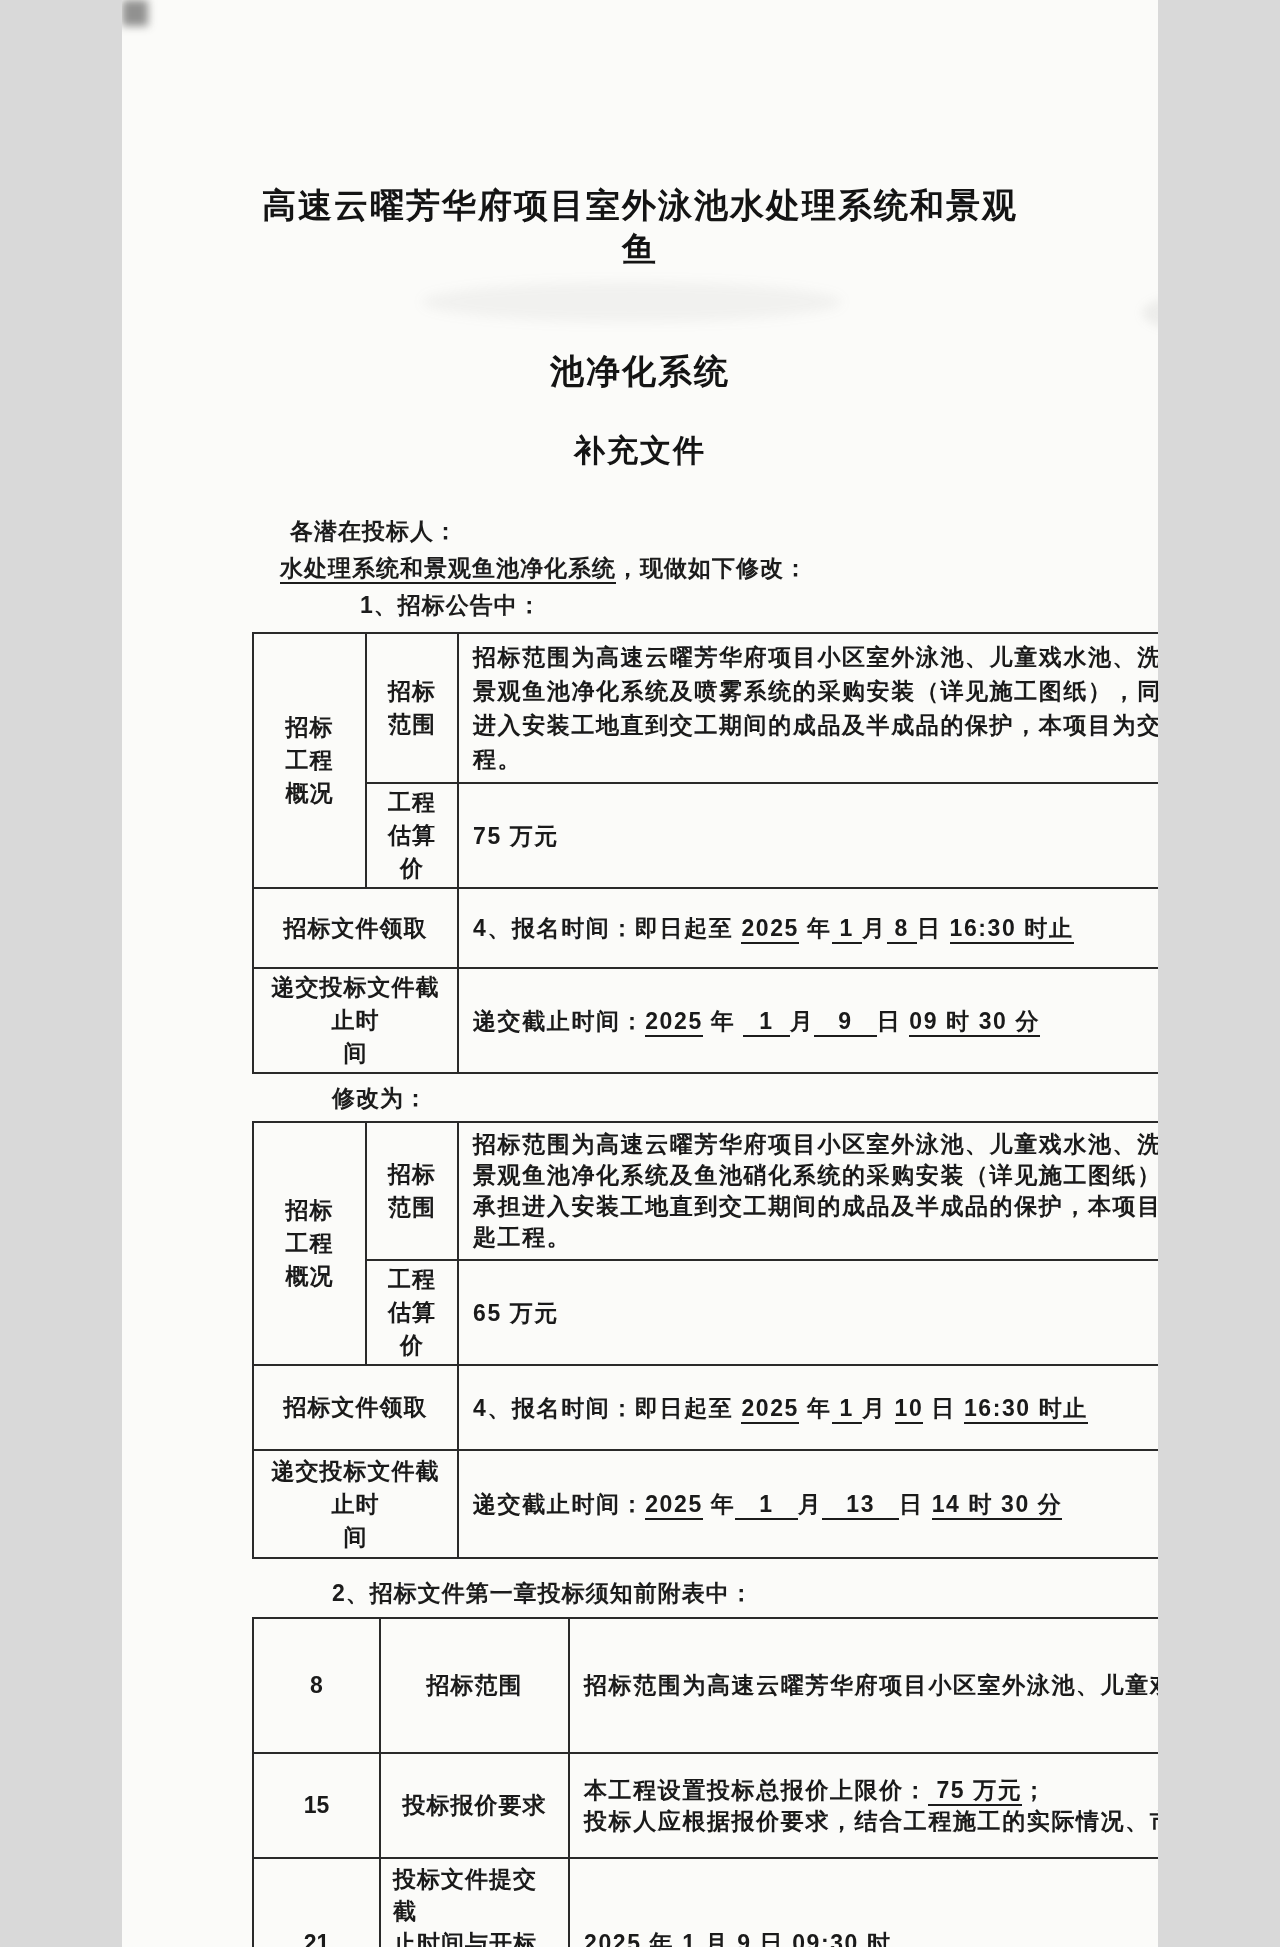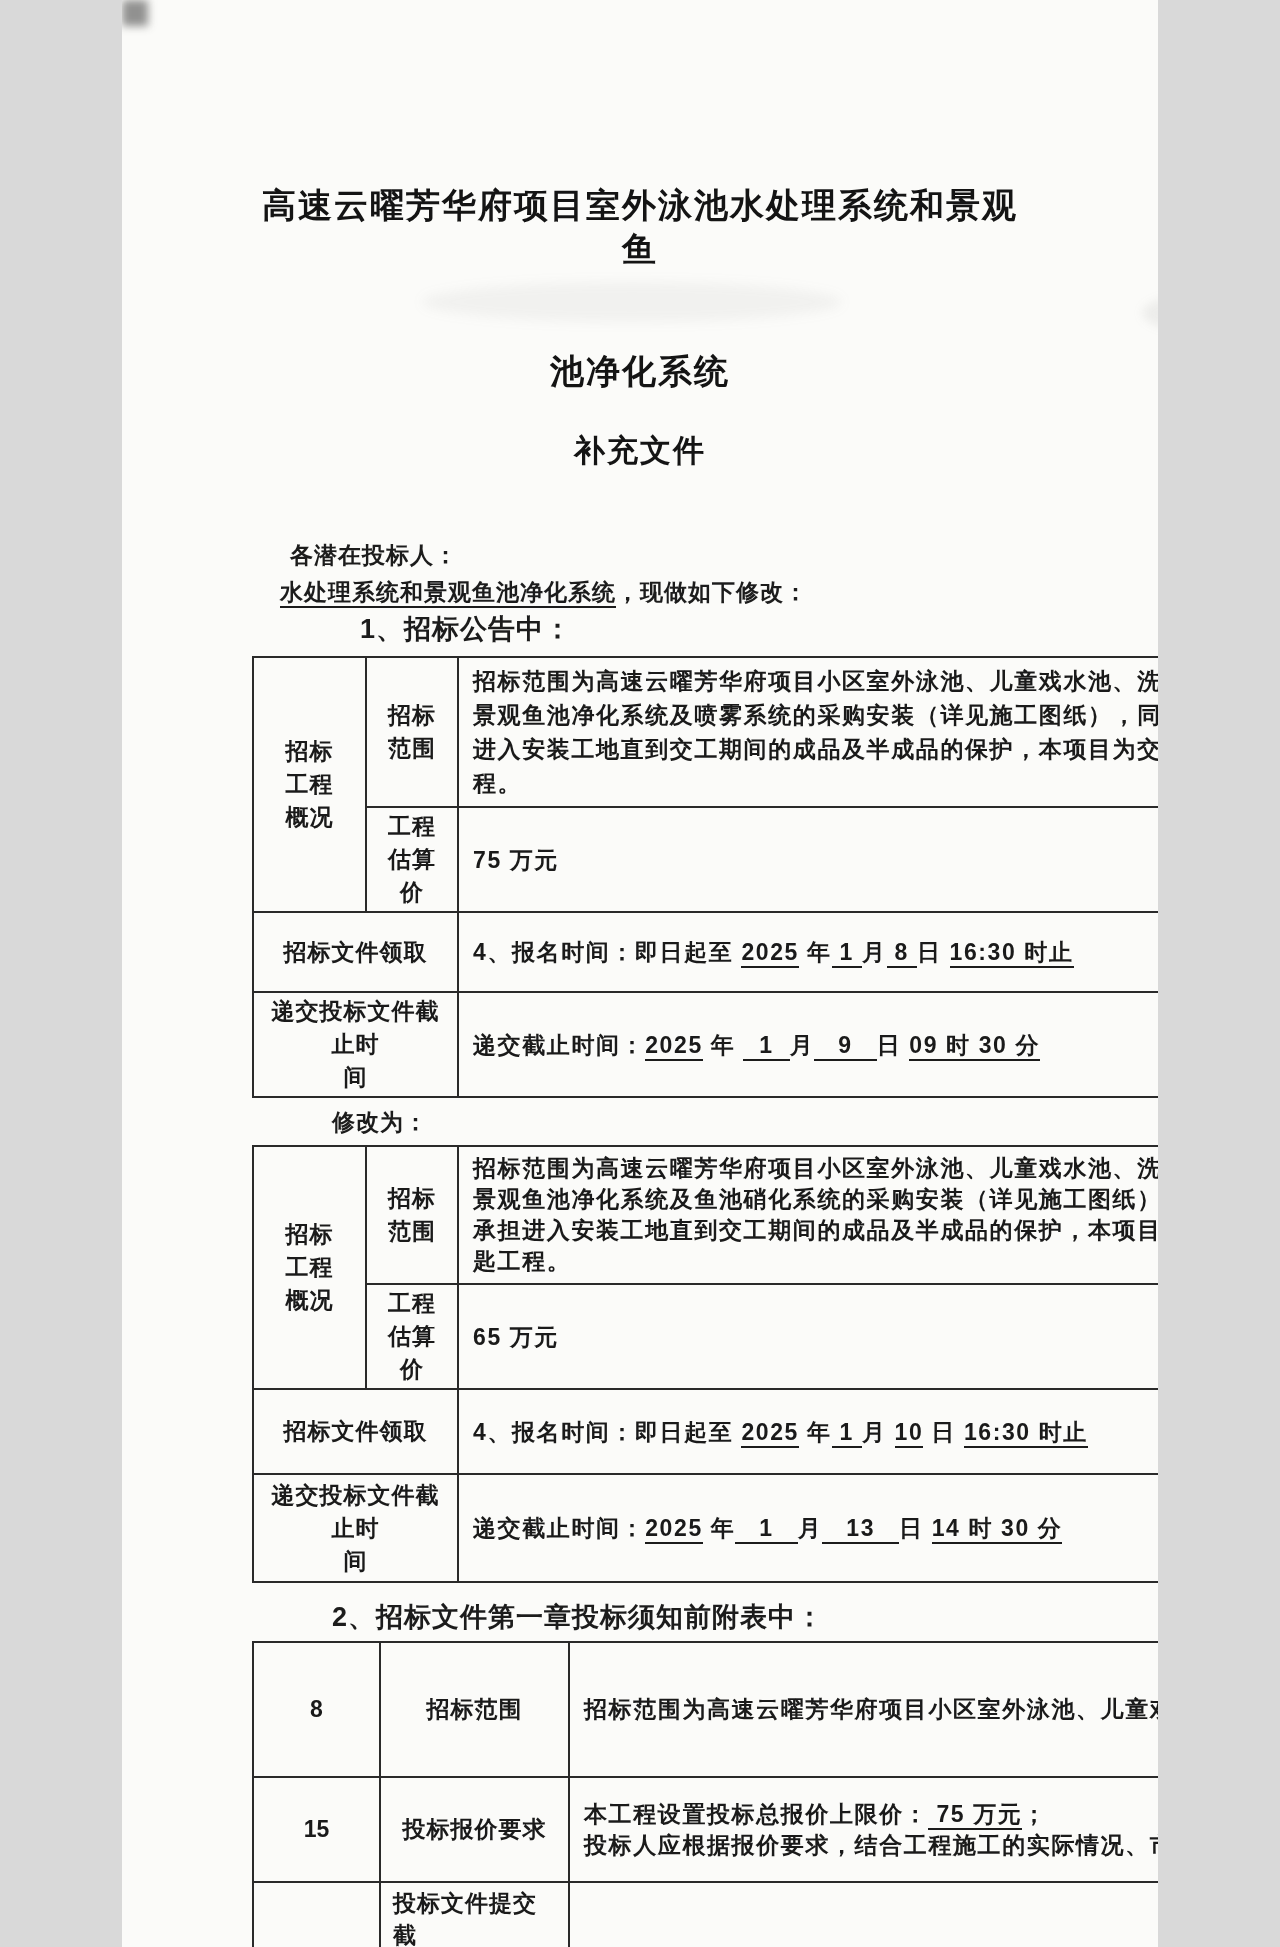--- a/index.html
+++ b/index.html
@@ -22,26 +22,26 @@
   .title{
     text-align:center;font-weight:700;font-size:34px;line-height:44px;
     letter-spacing:2px;color:#141414;
   }
   .title-l1{padding-top:183px;}
   .title-l2{margin-top:78px;}
   .subtitle{
     text-align:center;font-weight:700;font-size:31px;line-height:40px;
     margin-top:38px;letter-spacing:2px;color:#141414;
   }
-  .intro{margin-top:66px;padding-left:28px;font-size:23px;font-weight:700;letter-spacing:1px;}
+  .intro{margin-top:42px;padding-left:28px;font-size:23px;font-weight:700;letter-spacing:1px;}
   .intro .row{line-height:37px;}
   .salutation{padding-left:10px;}
   .indent2{padding-left:92px;}
   .sec-heading{
-    padding-left:80px;font-size:27px;font-weight:700;line-height:37px;letter-spacing:1px;
+    padding-left:80px;font-size:23px;font-weight:700;line-height:37px;letter-spacing:1px;
   }
   .sec-heading.h2x{margin-top:18px;line-height:32px;}
   .modify{font-size:23px;font-weight:700;letter-spacing:1px;}
   .modify.m1{padding-left:80px;margin:9px 0 7px;line-height:30px;}
 
   table.grid{
     border-collapse:collapse;table-layout:fixed;
     width:1020px;margin-top:8px;
     font-weight:700;color:#1a1a1a;
   }

